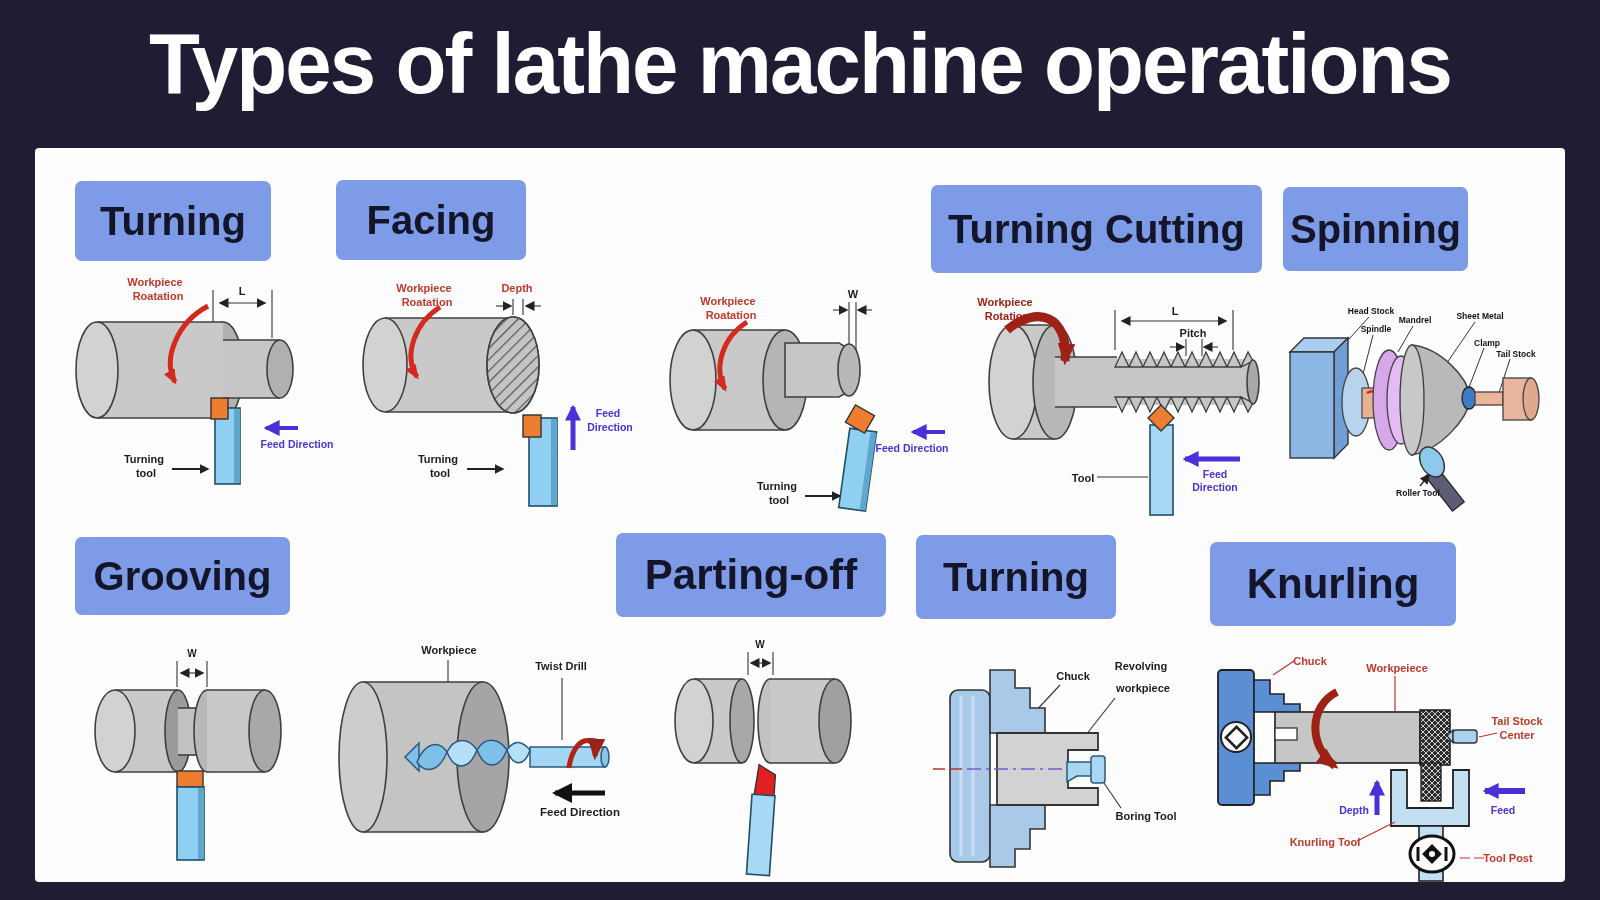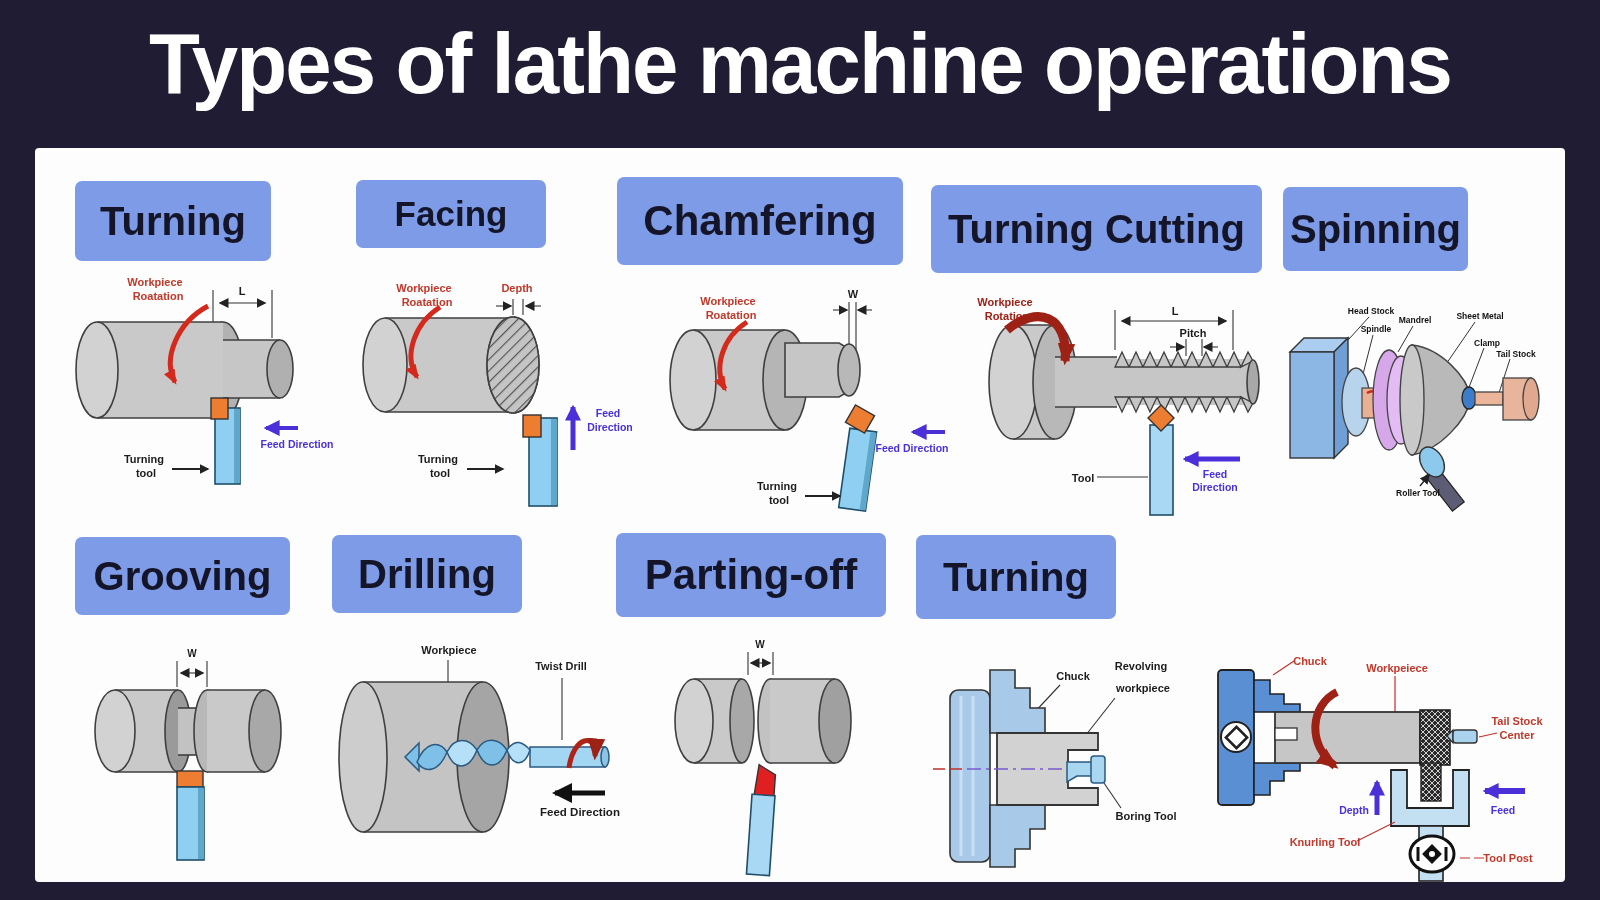--- a/index.html
+++ b/index.html
@@ -86,21 +86,21 @@
       <rect x="174" y="139" width="6" height="74" fill="#5fa8cc"></rect>
       <rect x="151" y="128" width="17" height="21" fill="#ed7d31" stroke="#333" stroke-width="1.4"></rect>
     </g>
     <line x1="238" y1="158" x2="206" y2="158" stroke="#4b2fd9" stroke-width="4" marker-end="url(#ap)"></line>
     <text class="purT" x="237" y="178">Feed Direction</text>
     <text class="blkT" x="84" y="193">Turning</text>
     <text class="blkT" x="86" y="207">tool</text>
     <line x1="112" y1="199" x2="148" y2="199" stroke="#222" stroke-width="2" marker-end="url(#ab)"></line>
   </svg>
 
-  <div class="lbox" style="left:321px;top:32px;width:190px;height:68px;font-size:35px">
+  <div class="lbox" style="left:301px;top:32px;width:190px;height:80px;font-size:40px">
     <span>Facing</span>
   </div>
   <svg style="left:310px;top:117px" width="290" height="255" viewBox="0 0 290 255">
     <text class="redT" x="79" y="27">Workpiece</text>
     <text class="redT" x="82" y="41">Roatation</text>
     <text class="redT" x="172" y="27">Depth</text>
     <g>
       <line class="thin" x1="168" y1="34" x2="168" y2="50"></line>
         <line class="thin" x1="178" y1="34" x2="178" y2="50"></line>
       <line class="thin" x1="151" y1="41" x2="166" y2="41" marker-end="url(#ab)"></line>
@@ -121,23 +121,20 @@
       <rect x="178" y="150" width="18" height="22" fill="#ed7d31" stroke="#333" stroke-width="1.4"></rect>
     </g>
     <line x1="228" y1="185" x2="228" y2="142" stroke="#4b2fd9" stroke-width="5" marker-end="url(#ap)"></line>
     <text class="purT" x="263" y="152">Feed</text>
     <text class="purT" x="265" y="166">Direction</text>
     <text class="blkT" x="93" y="198">Turning</text>
     <text class="blkT" x="95" y="212">tool</text>
     <line x1="122" y1="204" x2="158" y2="204" stroke="#222" stroke-width="2" marker-end="url(#ab)"></line>
   </svg>
 
-  <div class="lbox" style="left:582px;top:29px;width:286px;height:88px;font-size:42px">
-    <span>Chamfering</span>
-  </div>
   <svg style="left:590px;top:127px" width="330" height="250" viewBox="0 0 330 250">
     <text class="redT" x="103" y="30">Workpiece</text>
     <text class="redT" x="106" y="44">Roatation</text>
     <g>
       <text class="dimT" x="228" y="23">W</text>
       <line class="thin" x1="224" y1="27" x2="224" y2="77"></line>
         <line class="thin" x1="231" y1="27" x2="231" y2="77"></line>
       <line class="thin" x1="208" y1="35" x2="222" y2="35" marker-end="url(#ab)"></line>
       <line class="thin" x1="247" y1="35" x2="233" y2="35" marker-end="url(#ab)"></line>
     </g>
@@ -288,23 +285,20 @@
         <line class="ol" x1="142" y1="147" x2="200" y2="147"></line>
       <ellipse cx="200" cy="106" rx="16" ry="41" fill="#a8a8a8" class="ol"></ellipse>
     </g>
     <g>
       <rect x="112" y="146" width="26" height="16" fill="#ed7d31" stroke="#333" stroke-width="1.4"></rect>
       <rect x="112" y="162" width="27" height="73" fill="#8fd0f2" stroke="#1f4e68" stroke-width="1.6"></rect>
       <rect x="133" y="163" width="6" height="71" fill="#5fa8cc"></rect>
     </g>
   </svg>
 
-  <div class="lbox" style="left:297px;top:387px;width:190px;height:78px;font-size:40px">
-    <span>Drilling</span>
-  </div>
   <svg style="left:290px;top:482px" width="290" height="240" viewBox="0 0 290 240">
     <text class="blkT" x="124" y="24">Workpiece</text>
     <line class="thin" x1="123" y1="30" x2="123" y2="60"></line>
     <text class="blkT" x="236" y="40">Twist Drill</text>
     <line class="thin" x1="237" y1="48" x2="237" y2="110"></line>
     <g>
       <rect x="38" y="52" width="120" height="150" fill="#c4c4c4"></rect>
       <line class="ol" x1="38" y1="52" x2="158" y2="52"></line>
         <line class="ol" x1="38" y1="202" x2="158" y2="202"></line>
       <ellipse cx="38" cy="127" rx="24" ry="75" fill="#cdcdcd" class="ol"></ellipse>
@@ -376,20 +370,23 @@
       <line x1="62" y1="139" x2="160" y2="139" stroke="#7a5ad0" stroke-width="1.6" stroke-dasharray="14 5 3 5"></line>
     </g>
     <g>
       <path d="M162,132 H188 V146 H172 L162,152 z" fill="#a9d6f0" stroke="#2a5a80" stroke-width="1.5"></path>
       <rect x="186" y="126" width="14" height="27" rx="3" fill="#a9d6f0" stroke="#2a5a80" stroke-width="1.5"></rect>
     </g>
     <line class="thin" x1="199" y1="153" x2="216" y2="178"></line>
     <text class="blkT" x="241" y="190">Boring Tool</text>
   </svg>
 
+  <div class="lbox" style="left:1175px;top:394px;width:246px;height:84px;font-size:42px">
+    <span>Knurling</span>
+  </div>
   <svg style="left:1160px;top:482px" width="365" height="252" viewBox="0 0 365 252">
     <text class="redT" x="115" y="35">Chuck</text>
     <line x1="99" y1="31" x2="78" y2="45" stroke="#c03028" stroke-width="1.2"></line>
     <text class="redT" x="202" y="42">Workpeiece</text>
     <line x1="200" y1="46" x2="200" y2="88" stroke="#c03028" stroke-width="1.2"></line>
     <text class="redT" x="322" y="95">Tail Stock</text>
     <text class="redT" x="322" y="109">Center</text>
     <line x1="302" y1="103" x2="284" y2="107" stroke="#c03028" stroke-width="1.2"></line>
     <g>
       <rect x="23" y="40" width="36" height="135" rx="4" fill="#5b8fd4" stroke="#222" stroke-width="1.8"></rect>

